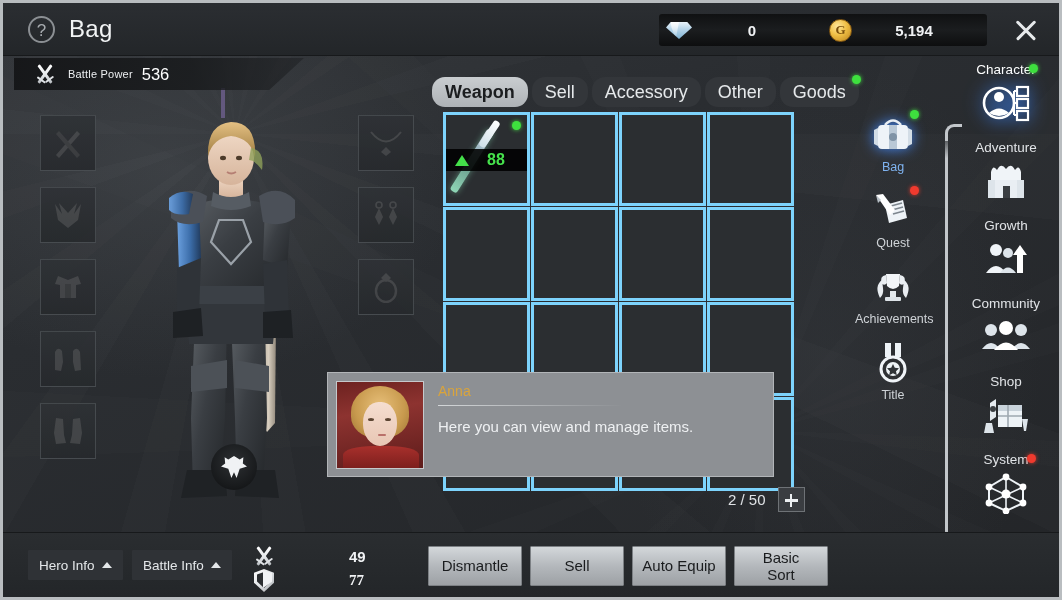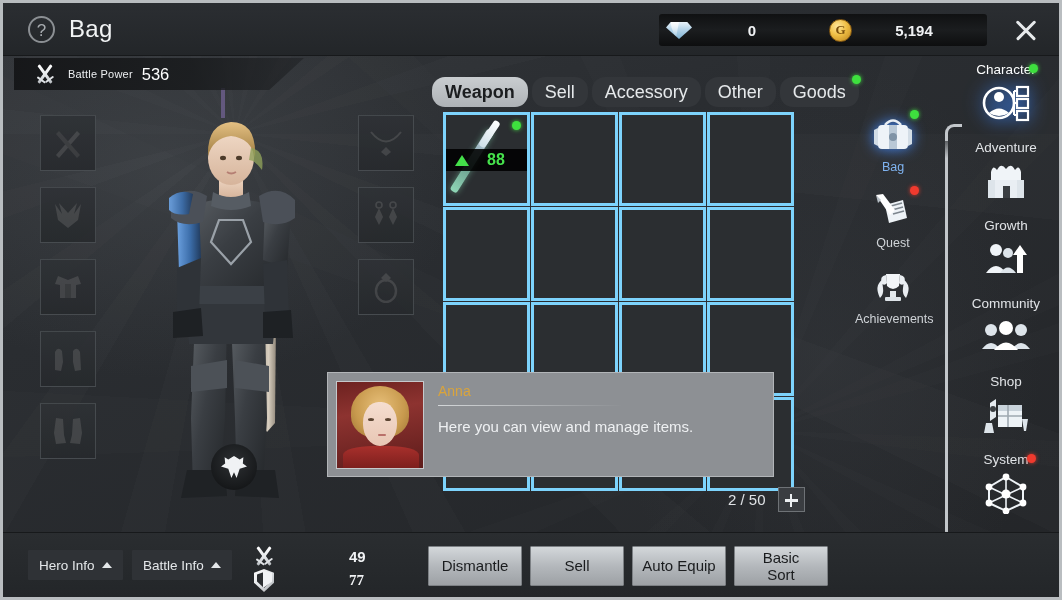--- a/index.html
+++ b/index.html
@@ -903,20 +903,32 @@
           <path d="M30 9 Q37 10 34 18 Q31 20 29 17" fill="#eaeef2"></path>
           <rect x="20" y="25" width="6" height="7" fill="#e3e8ec"></rect>
           <rect x="15" y="31" width="16" height="4" rx="1" fill="#dde3e8"></rect>
           <path d="M12 14 Q4 20 10 32 Q14 28 13 22" fill="#e9edf1"></path>
           <path d="M34 14 Q42 20 36 32 Q32 28 33 22" fill="#e9edf1"></path>
         </svg>
       </div>
       <div class="menu-label">Achievements</div>
     </div>
 
+    <div class="menu-item">
+      <div class="menu-ico-wrap">
+        <svg class="ico" width="40" height="42" viewBox="0 0 40 42">
+          <rect x="12" y="2" width="6" height="14" fill="#eef3f7"></rect>
+          <rect x="22" y="2" width="6" height="14" fill="#eef3f7"></rect>
+          <circle cx="20" cy="28" r="12" fill="none" stroke="#f0f4f8" stroke-width="3"></circle>
+          <circle cx="20" cy="28" r="7" fill="#eef3f7"></circle>
+          <path d="M20 23 L21.8 26.8 L26 27.3 L23 30.2 L23.8 34.3 L20 32.3 L16.2 34.3 L17 30.2 L14 27.3 L18.2 26.8 Z" fill="#2f3337"></path>
+        </svg>
+      </div>
+      <div class="menu-label">Title</div>
+    </div>
 
   </div>
 
   <div class="divider-line"></div>
 
   <div class="menu-col2">
 
     <div class="menu2-item active">
       <div class="menu2-label">Character</div>
       <div class="menu2-ico-wrap">

